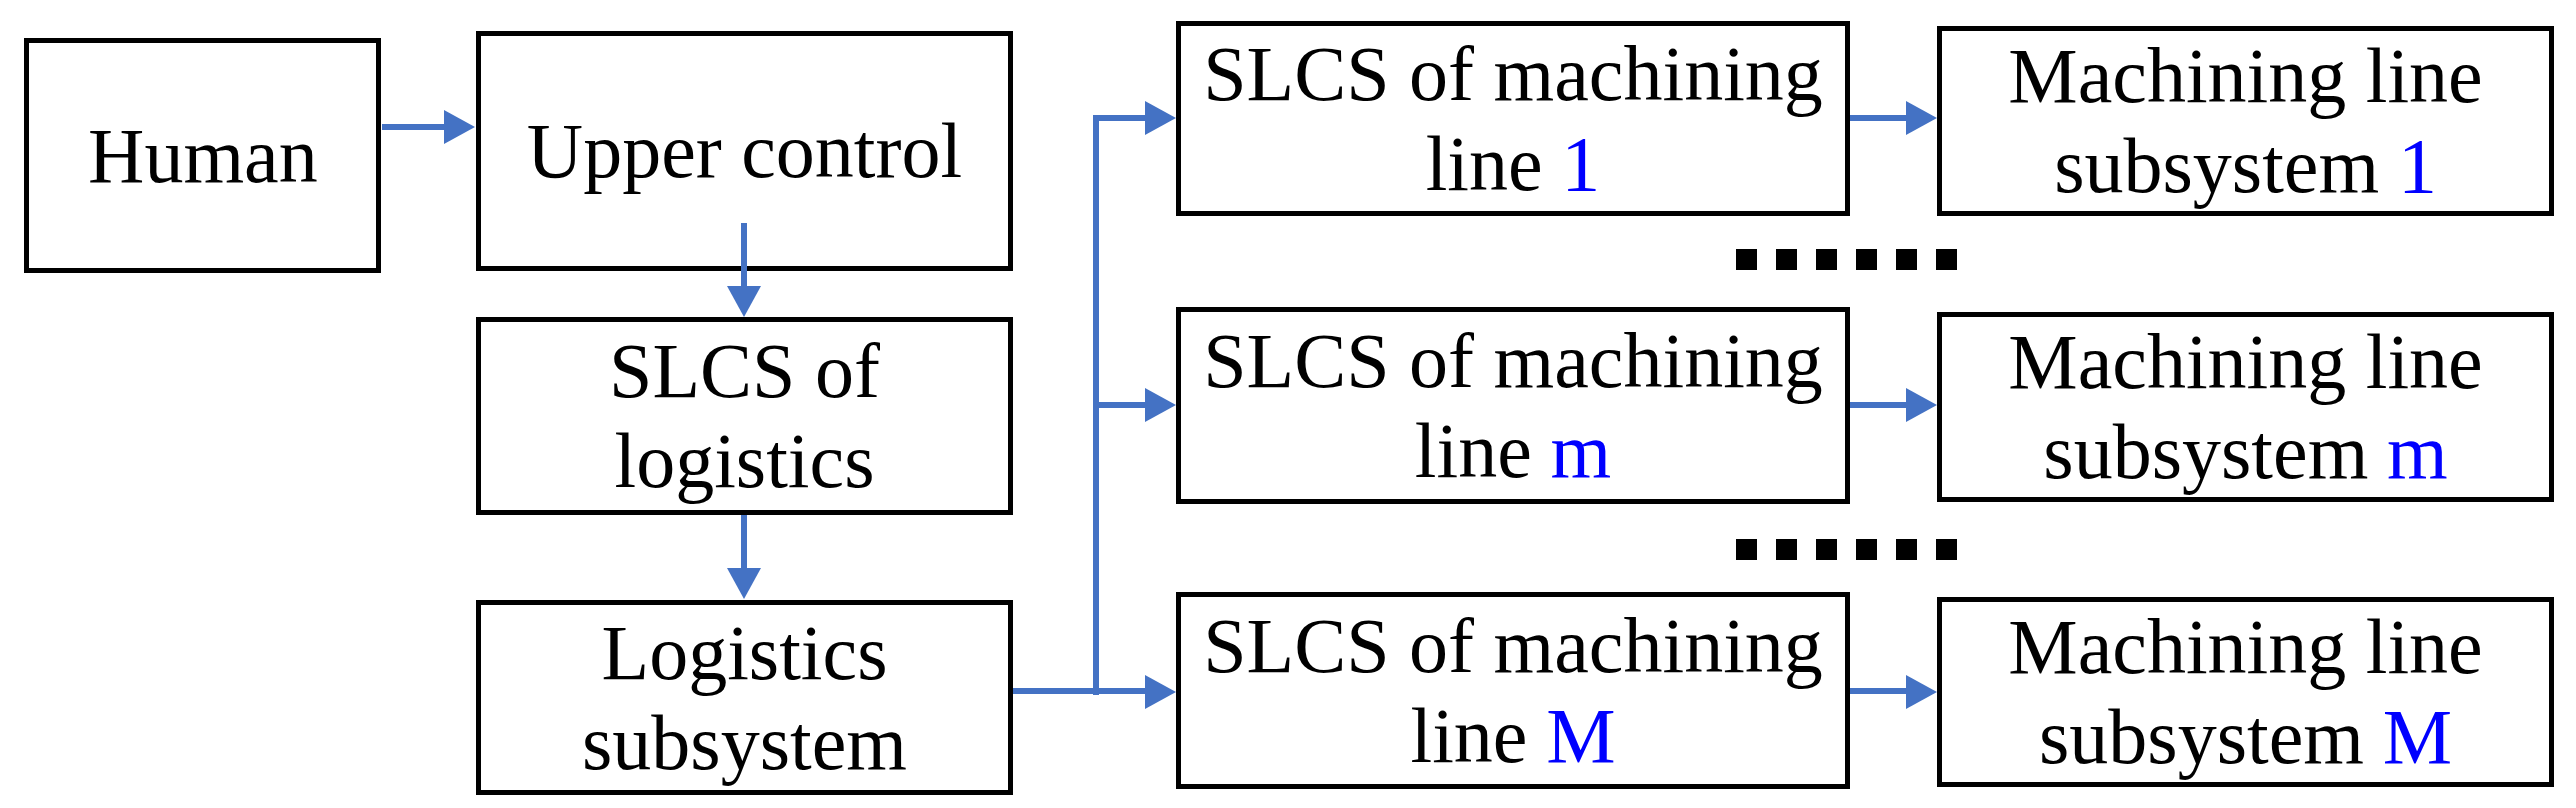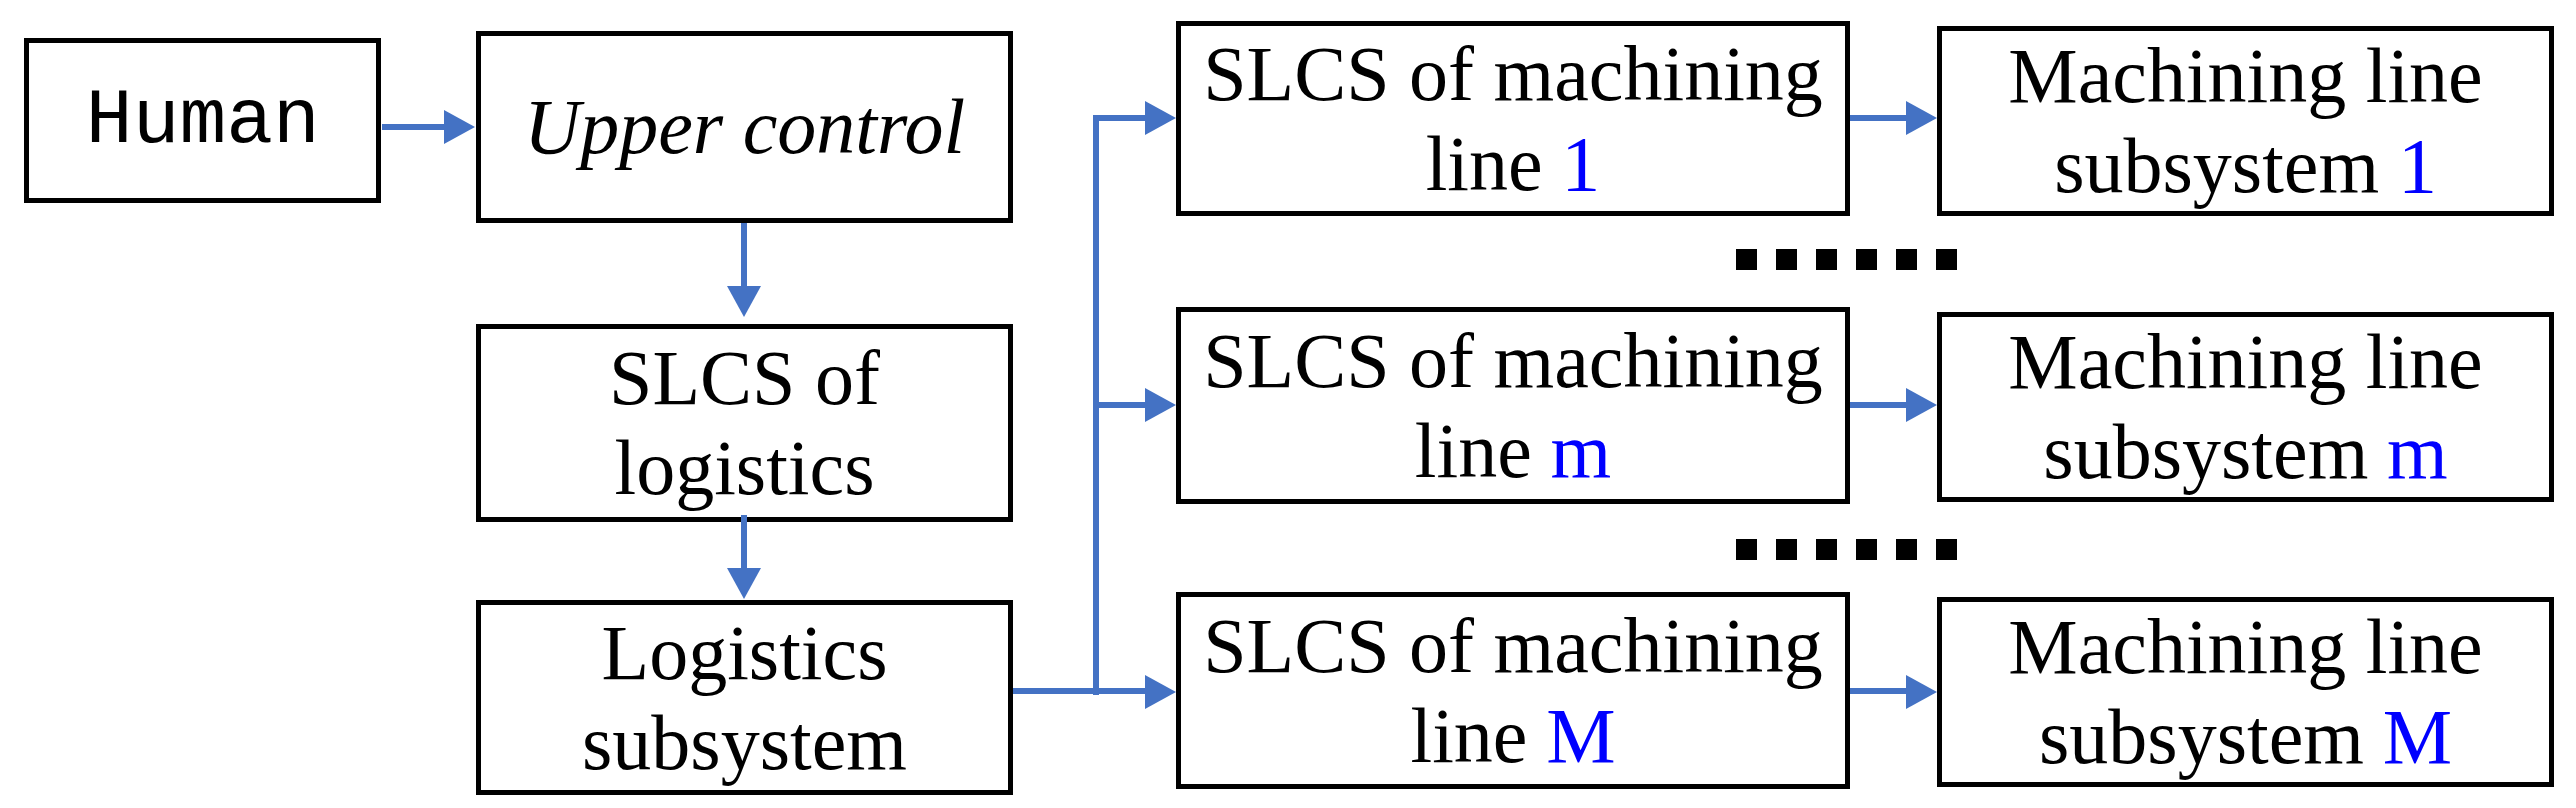--- a/index.html
+++ b/index.html
@@ -31,23 +31,23 @@
     align-items: center;
     font-size: 78px;
     line-height: 90px;
     text-align: center;
     white-space: nowrap;
   }
   .tline { display: flex; justify-content: center; align-items: baseline; gap: 0.24em; }
   .t:empty { display: none; }
   .idx { color: var(--index-blue); }
 
-  #n-human      { left: 24.4px;   top: 38px;  width: 357px; height: 165px; font-family: Liberation Mono, monospace; }
-  #n-upper      { left: 476px;  top: 31px;  width: 537px; height: 192px; font-style: italic; }
-  #n-slcslog    { left: 476px;  top: 324px; width: 537px; height: 198px; }
+  #n-human      { left: 24.4px;   top: 38px;  width: 357px; height: 235px; }
+  #n-upper      { left: 476px;  top: 31px;  width: 537px; height: 240px; }
+  #n-slcslog    { left: 476px;  top: 317px; width: 537px; height: 198px; }
   #n-logsub     { left: 476px;  top: 600px; width: 537px; height: 195px; }
 
   #n-slcs1      { left: 1176px; top: 21px;  width: 674px; height: 195px; }
   #n-slcsm      { left: 1176px; top: 307px; width: 674px; height: 197px; }
   #n-slcsM      { left: 1176px; top: 592px; width: 674px; height: 197px; }
 
   #n-mach1      { left: 1937px; top: 26px;  width: 617px; height: 190px; }
   #n-machm      { left: 1937px; top: 312px; width: 617px; height: 190px; }
   #n-machM      { left: 1937px; top: 597px; width: 617px; height: 190px; }
 

